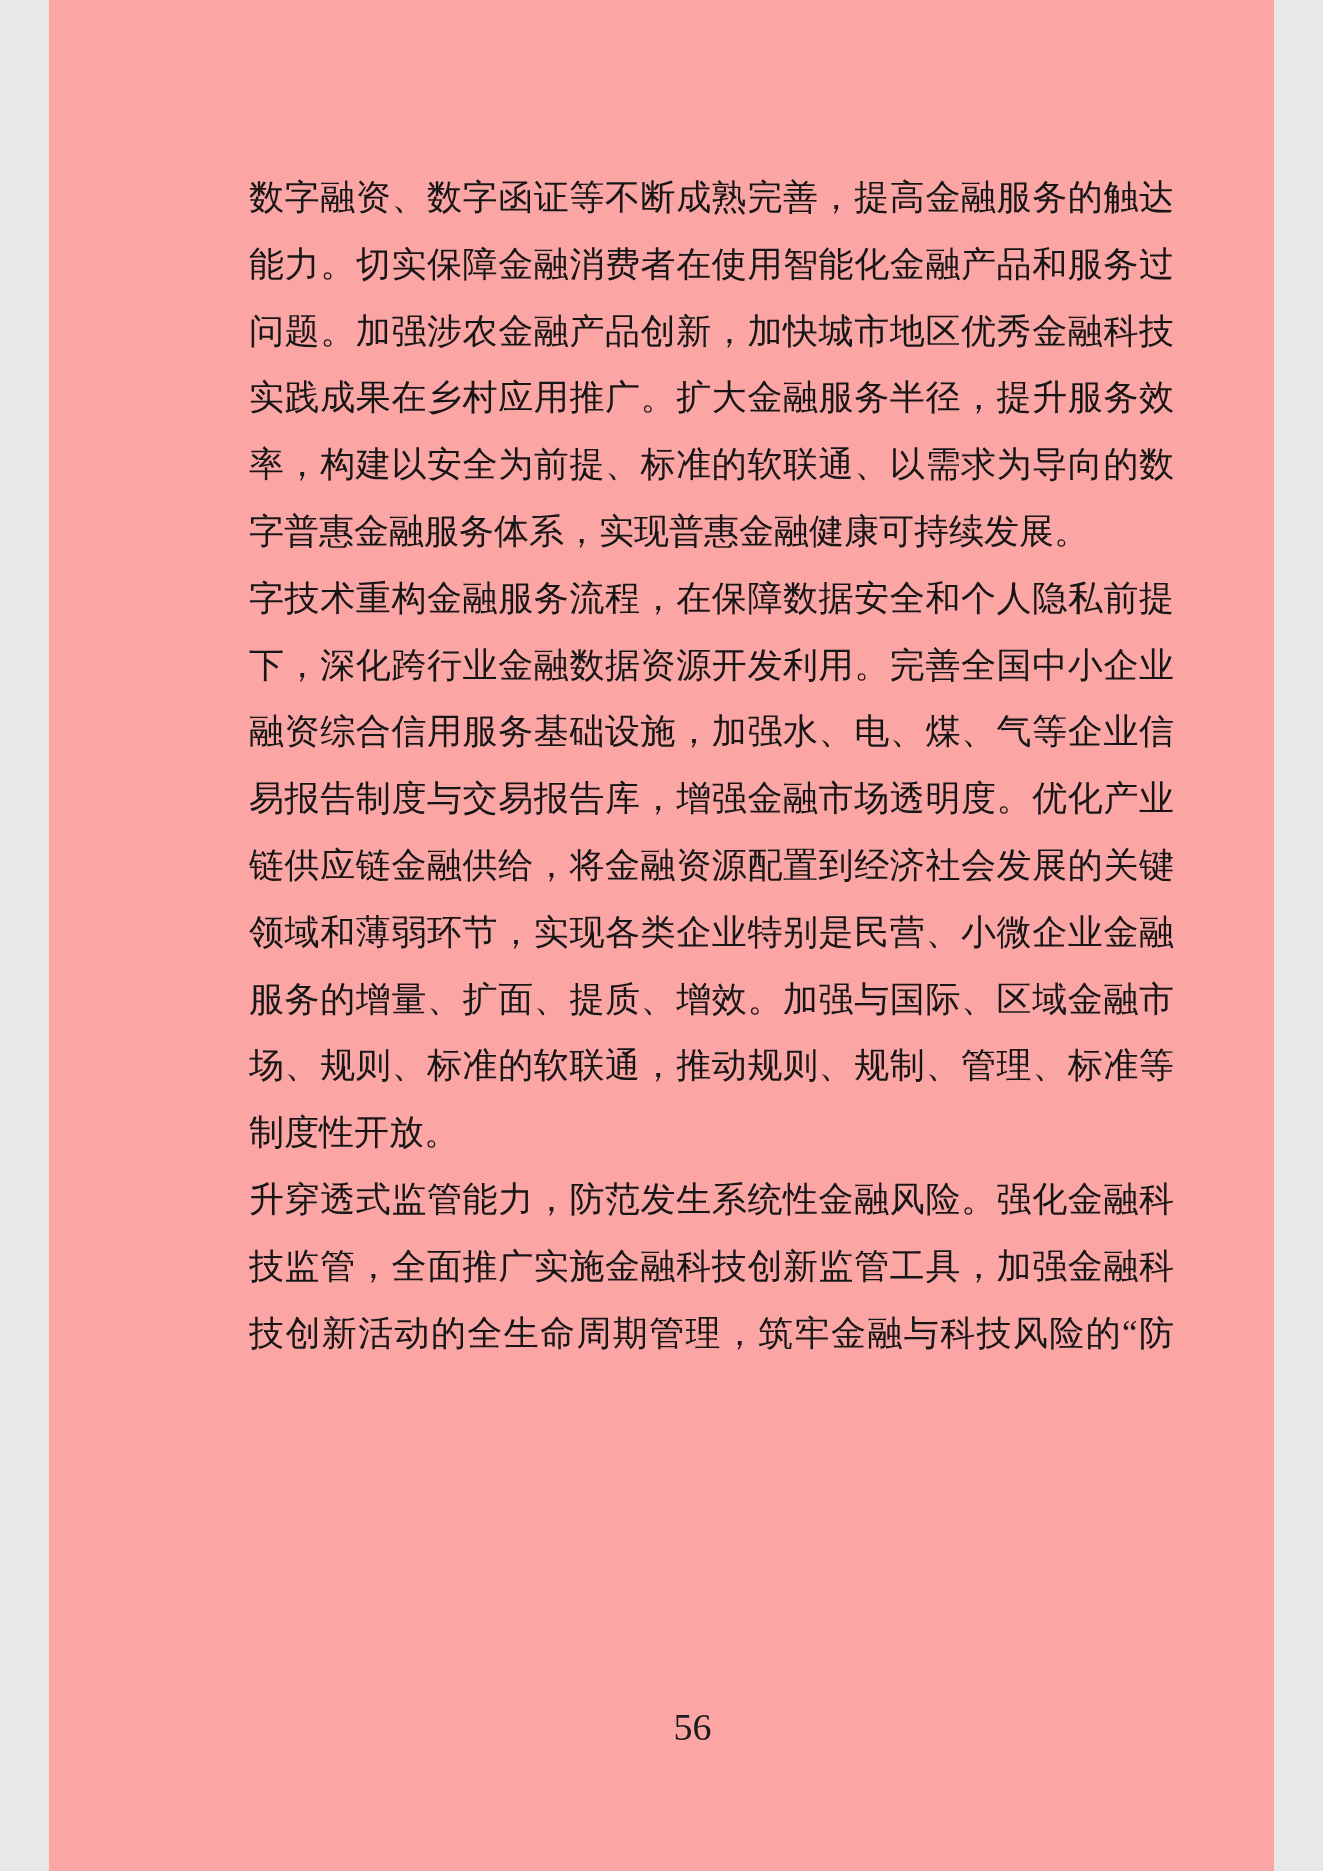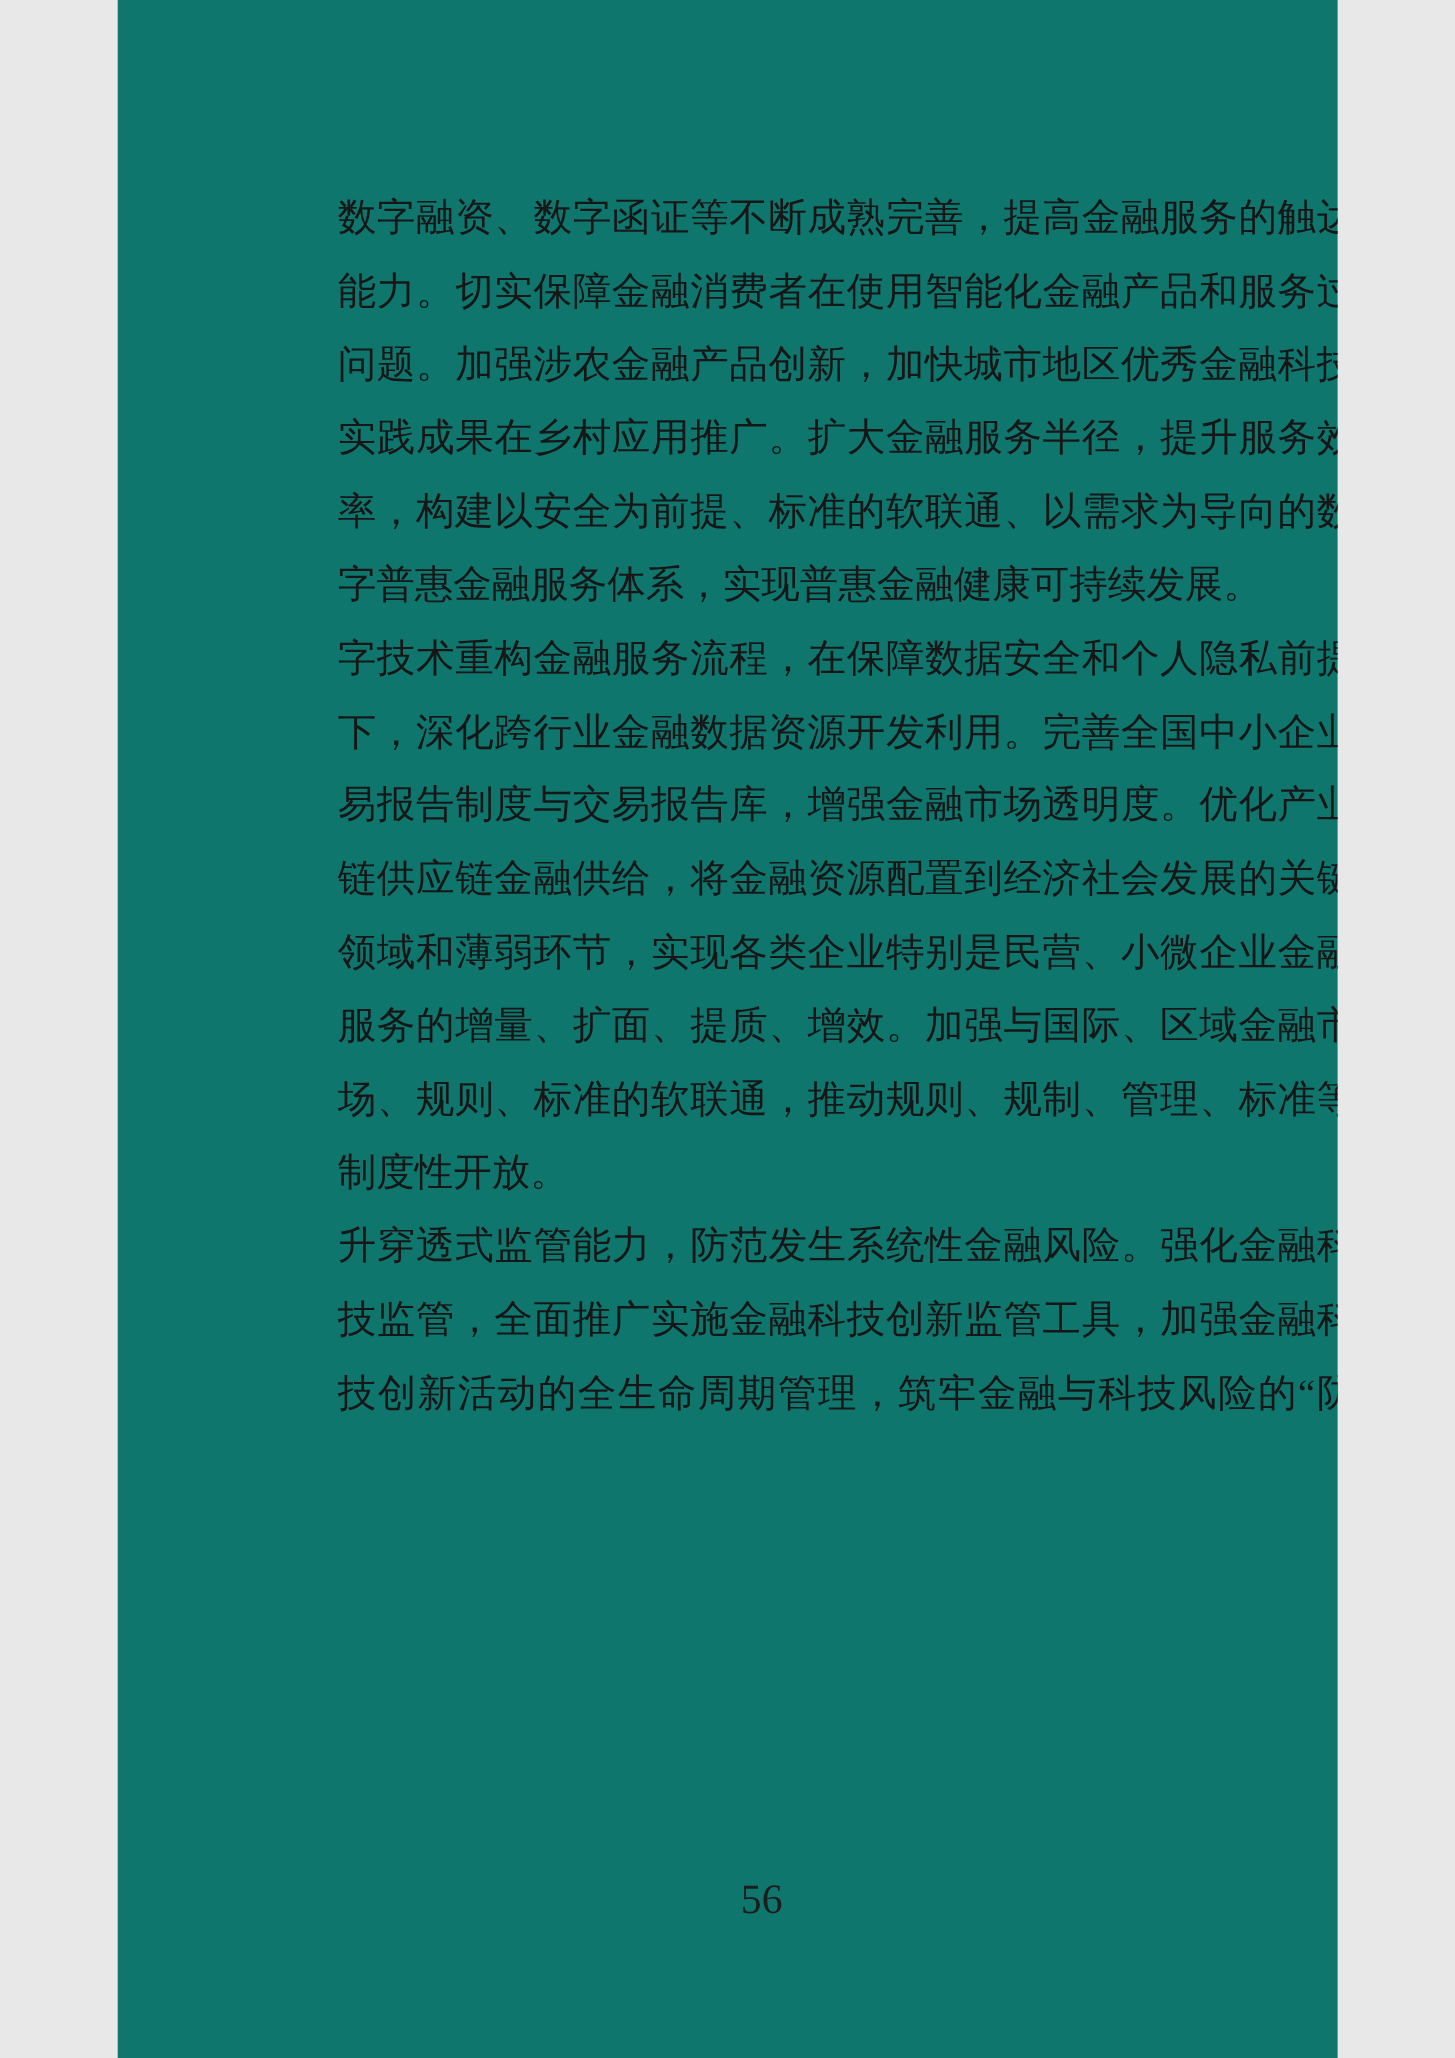--- a/index.html
+++ b/index.html
@@ -2,24 +2,24 @@
 <html><head>
 <meta charset="utf-8">
 <style>
   html, body {
     margin: 0;
     padding: 0;
     background: #e8e8e8;
   }
   .page {
     position: relative;
-    width: 1109px;
+    width: 1225px;
     height: 1871px;
     margin: 0 auto;
-    background: #0f766e;
+    background: #fca5a5;
     overflow: hidden;
     font-family: "Liberation Serif", "DejaVu Serif", serif;
   }
   .text-block {
     position: absolute;
     left: 200px;
     top: 165px;
     width: 925px;
   }
   .paragraph {
@@ -69,20 +69,21 @@
         <div class="line"><span class="run-regular">数字融资、数字函证等不断成熟完善，提高金融服务的触达</span></div>
         <div class="line"><span class="run-regular">能力。切实保障金融消费者在使用智能化金融产品和服务过</span></div>
         <div class="line"><span class="run-regular">问题。加强涉农金融产品创新，加快城市地区优秀金融科技</span></div>
         <div class="line"><span class="run-regular">实践成果在乡村应用推广。扩大金融服务半径，提升服务效</span></div>
         <div class="line"><span class="run-regular">率，构建以安全为前提、标准的软联通、以需求为导向的数</span></div>
         <div class="line last"><span class="run-regular">字普惠金融服务体系，实现普惠金融健康可持续发展。</span></div>
       </div>
       <div class="paragraph">
         <div class="line"><span class="run-regular">字技术重构金融服务流程，在保障数据安全和个人隐私前提</span></div>
         <div class="line"><span class="run-regular">下，深化跨行业金融数据资源开发利用。完善全国中小企业</span></div>
+        <div class="line"><span class="run-regular">融资综合信用服务基础设施，加强水、电、煤、气等企业信</span></div>
         <div class="line"><span class="run-regular">易报告制度与交易报告库，增强金融市场透明度。优化产业</span></div>
         <div class="line"><span class="run-regular">链供应链金融供给，将金融资源配置到经济社会发展的关键</span></div>
         <div class="line"><span class="run-regular">领域和薄弱环节，实现各类企业特别是民营、小微企业金融</span></div>
         <div class="line"><span class="run-regular">服务的增量、扩面、提质、增效。加强与国际、区域金融市</span></div>
         <div class="line"><span class="run-regular">场、规则、标准的软联通，推动规则、规制、管理、标准等</span></div>
         <div class="line last"><span class="run-regular">制度性开放。</span></div>
       </div>
       <div class="paragraph">
         <div class="line"><span class="run-regular">升穿透式监管能力，防范发生系统性金融风险。强化金融科</span></div>
         <div class="line"><span class="run-regular">技监管，全面推广实施金融科技创新监管工具，加强金融科</span></div>

